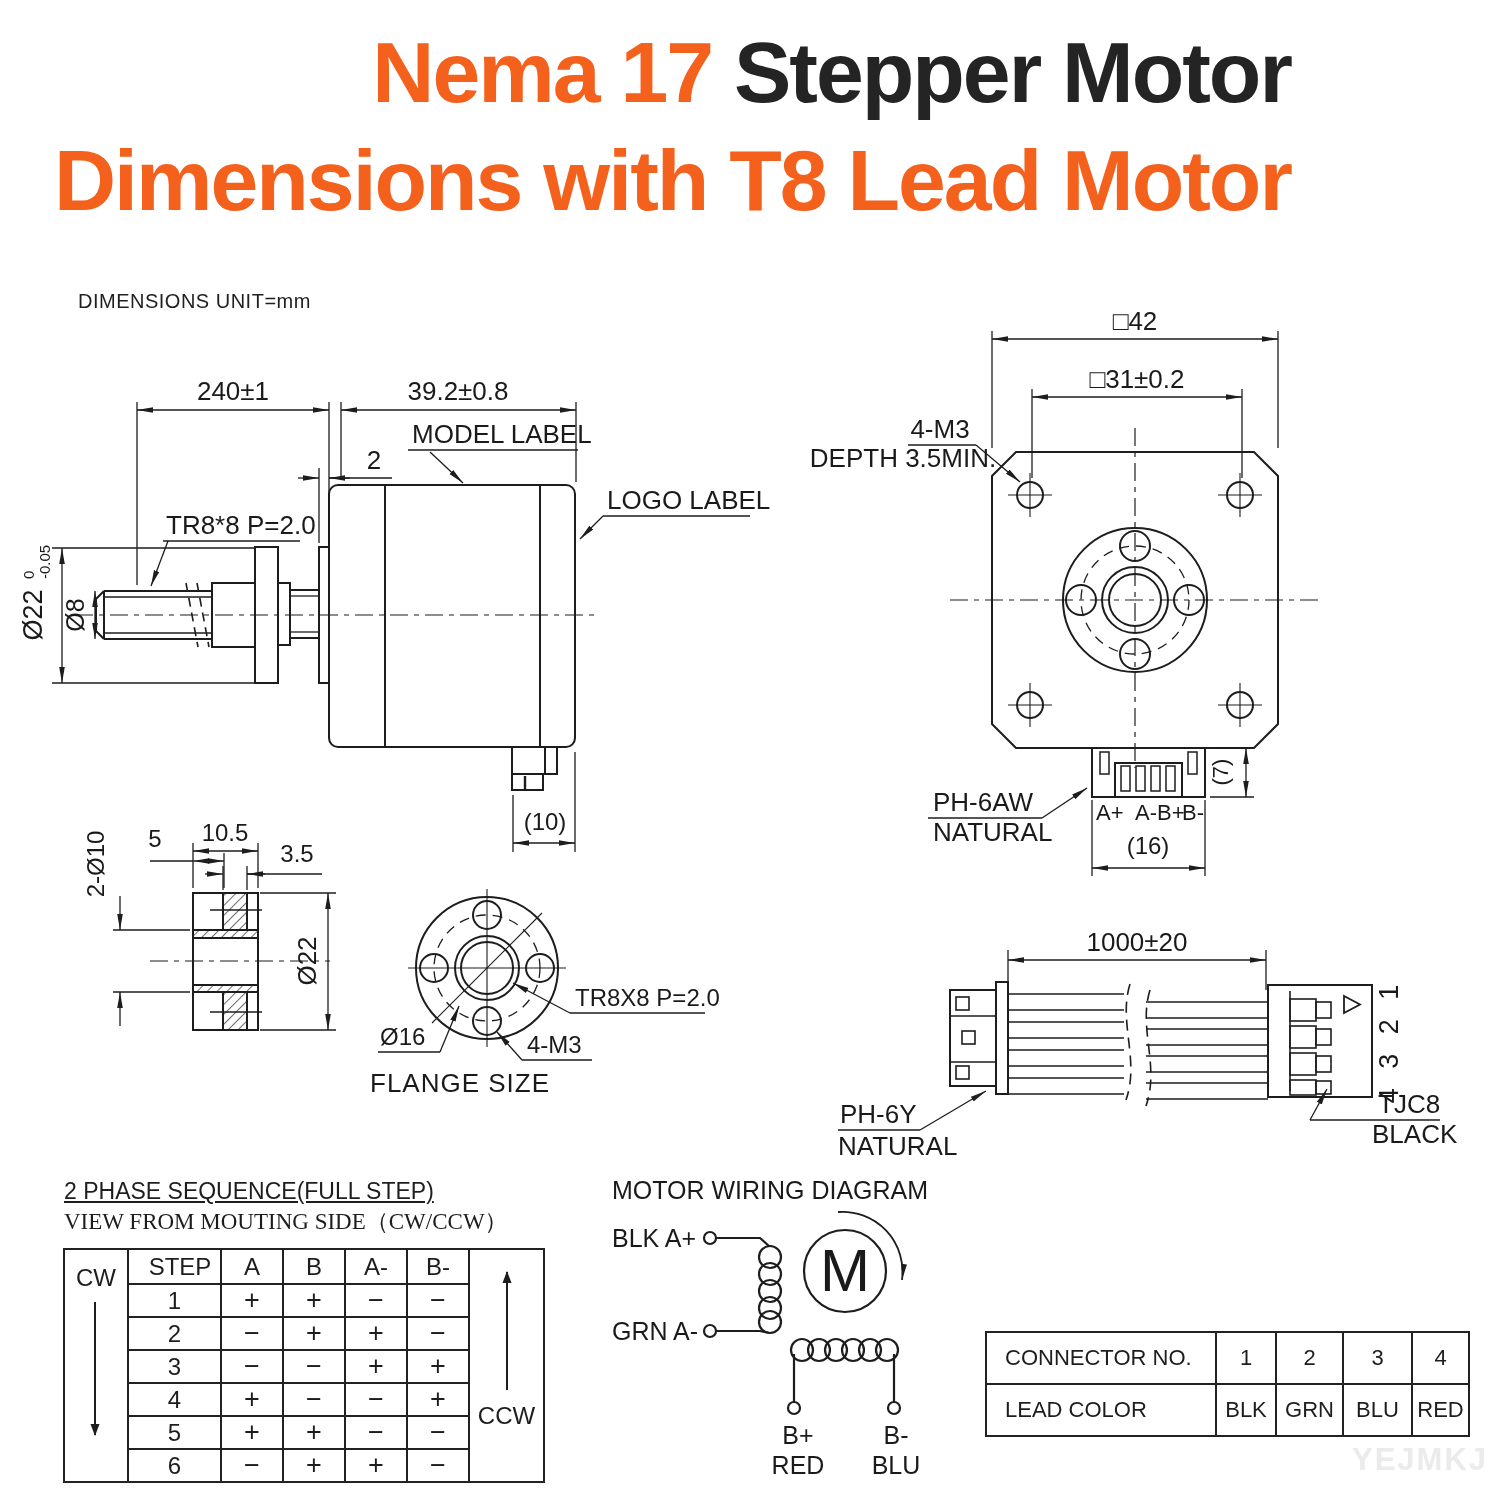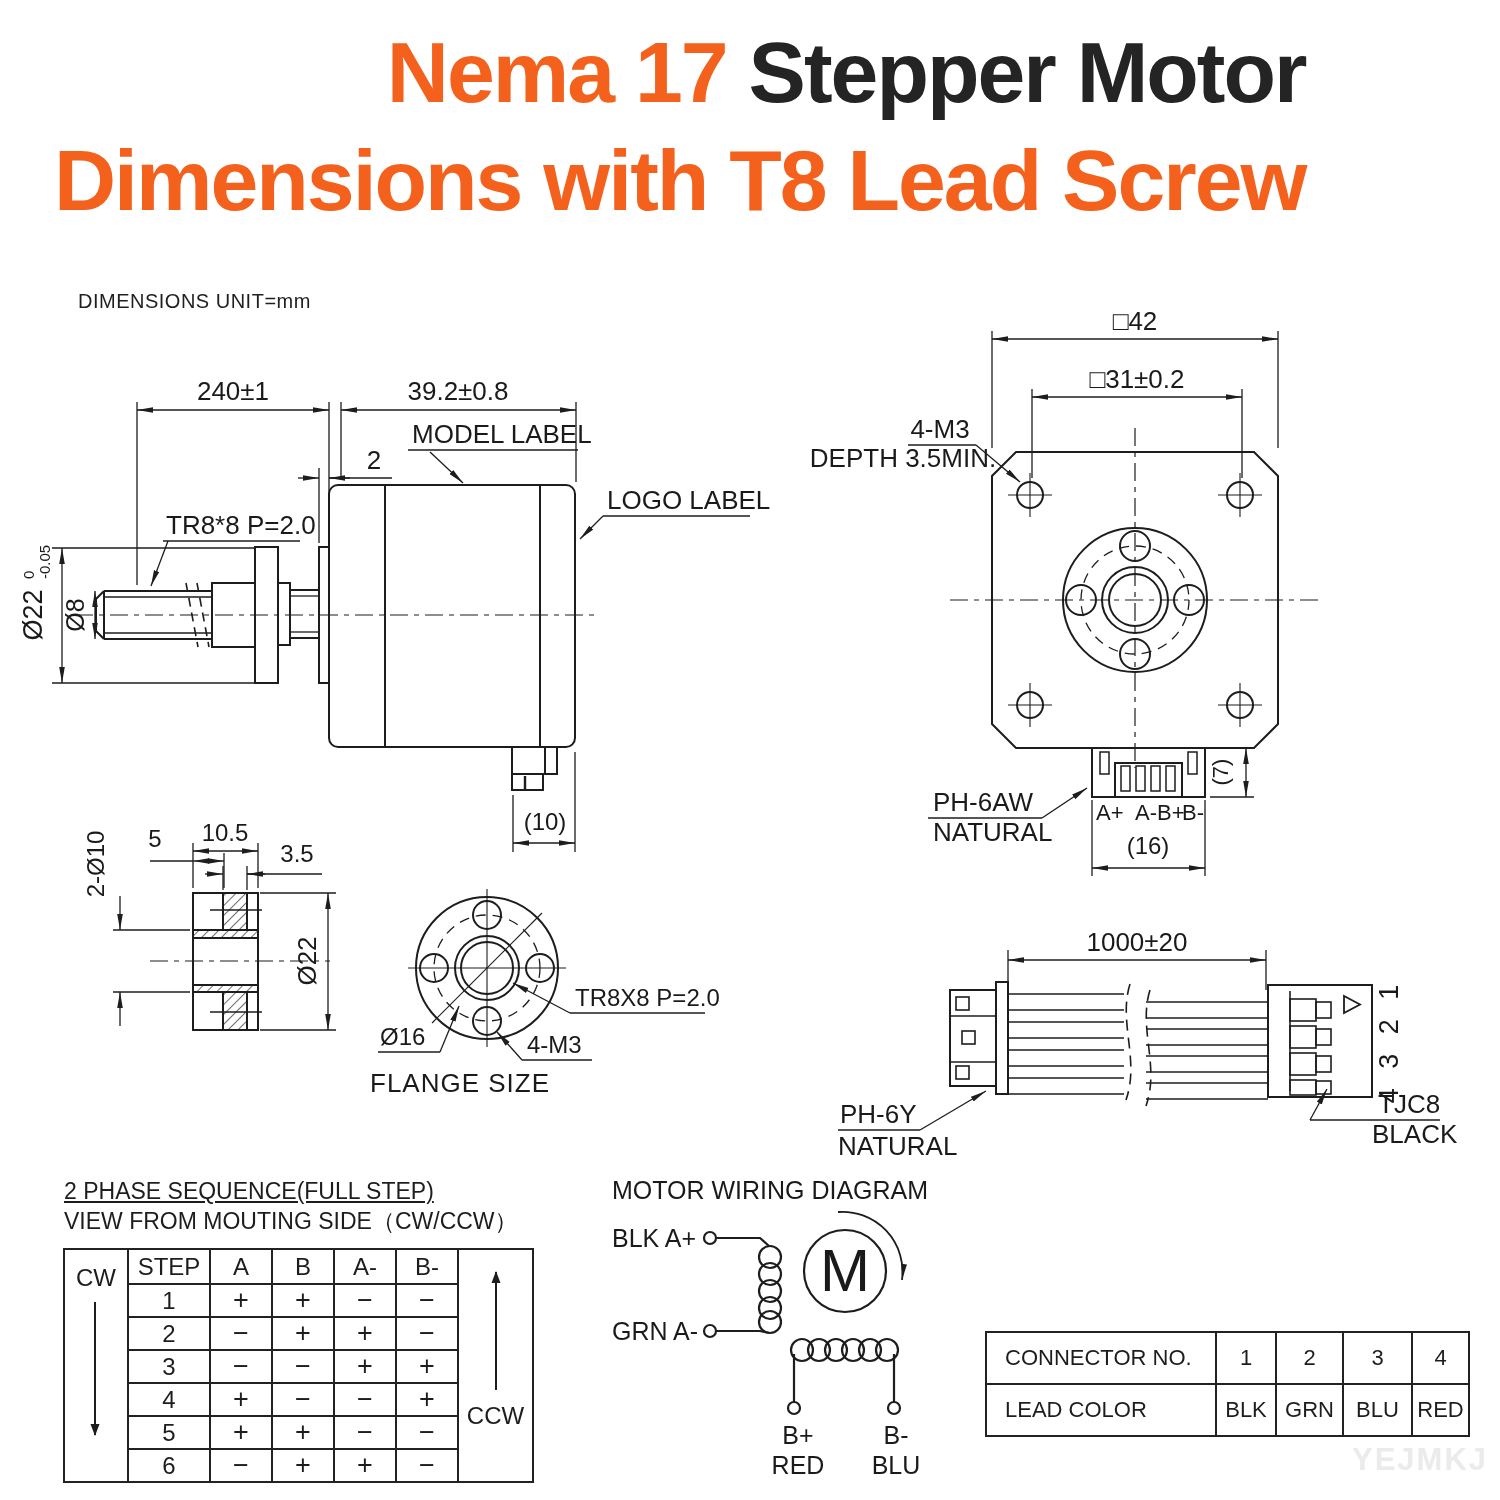--- a/index.html
+++ b/index.html
@@ -9,21 +9,21 @@
   #title{position:absolute;left:54px;top:18px;font-weight:700;font-size:86px;line-height:108px;letter-spacing:-2px;white-space:nowrap;text-align:right;}
   .t-orange{color:#f4611d;}
   .t-dark{color:#242424;}
   
   #unit-note{position:absolute;left:78px;top:290px;font-size:20px;letter-spacing:.5px;color:#1f1f1f;}
   
   #draw{position:absolute;left:0;top:0;}
   text{font-family:"Liberation Sans","DejaVu Sans",sans-serif;fill:#1a1a1a;}
   
   #phase-title1{position:absolute;left:64px;top:1178px;font-size:23px;color:#1d1d1d;text-decoration:underline;}
-  #phase-title2{position:absolute;left:64px;top:1206px;font-size:23px;color:#1d1d1d;}
+  #phase-title2{position:absolute;left:64px;top:1206px;font-size:23px;color:#1d1d1d;font-family:Liberation Serif, serif;}
   #phase-table{position:absolute;left:63px;top:1248px;border-collapse:collapse;table-layout:fixed;}
   #phase-table td,#phase-table th{border:2px solid #222;text-align:center;vertical-align:middle;
       font-size:24px;font-weight:400;padding:0;color:#1d1d1d;}
   #phase-table .sign{font-size:27px;}
   .dir-cell{position:relative;}
   .dir-label{position:absolute;left:0;width:100%;text-align:center;font-size:24px;}
   .dir-arrow{position:absolute;left:0;top:0;}
   
   #conn-table{position:absolute;left:985px;top:1283px;border-collapse:collapse;table-layout:fixed;margin-top:48px;}
   #conn-table td{border:2px solid #222;font-size:22px;color:#1d1d1d;text-align:center;vertical-align:middle;padding:0;}
@@ -31,21 +31,21 @@
   
   #watermark{position:absolute;left:1352px;top:1442px;font-size:31px;font-weight:700;color:#ebebeb;letter-spacing:2px;}
 </style>
 </head>
 <body>
 
 <div id="page">
 
   <div id="title">
     <div><span class="t-orange">Nema 17</span><span class="t-dark"> Stepper Motor</span></div>
-    <div class="t-orange">Dimensions with T8 Lead Screw</div>
+    <div class="t-orange">Dimensions with T8 Lead Motor</div>
   </div>
 
   <div id="unit-note">DIMENSIONS UNIT=mm</div>
 
   <svg id="draw" width="1500" height="1500" viewBox="0 0 1500 1500">
     <defs>
       <marker id="arr" markerWidth="18" markerHeight="8" refX="16" refY="3" orient="auto-start-reverse" markerUnits="userSpaceOnUse">
         <path d="M16,3 L0,0.2 L0,5.8 Z" fill="#1d1d1d"></path>
       </marker>
       <pattern id="hatch" width="7" height="7" patternUnits="userSpaceOnUse" patternTransform="rotate(45)">
@@ -399,21 +399,21 @@
         <span class="dir-label" style="top:14px;">CW</span>
         <svg class="dir-arrow" width="62" height="215">
           <defs>
                 <marker id="tarr" markerWidth="14" markerHeight="12" refX="11" refY="5" orient="auto" markerUnits="userSpaceOnUse">
                   <path d="M12,5 L0,0.5 L0,9.5 Z" fill="#1d1d1d"></path>
                 </marker>
               </defs>
           <line x1="30" y1="52" x2="30" y2="185" stroke="#1d1d1d" stroke-width="2" marker-end="url(#tarr)"></line>
         </svg>
       </td>
-      <th style="width:80px;height:33px;">STEP</th>
+      <th style="width:80px;height:33px;padding-left:11px;">STEP</th>
       <th style="width:60px;">A</th>
       <th style="width:60px;">B</th>
       <th style="width:60px;">A-</th>
       <th style="width:60px;">B-</th>
       <td rowspan="7" class="dir-cell" style="width:73px;margin-top:25px;">
         <span class="dir-label" style="top:152px;">CCW</span>
         <svg class="dir-arrow" width="73" height="215">
           <line x1="37" y1="140" x2="37" y2="22" stroke="#1d1d1d" stroke-width="2" marker-end="url(#tarr)"></line>
         </svg>
       </td>

